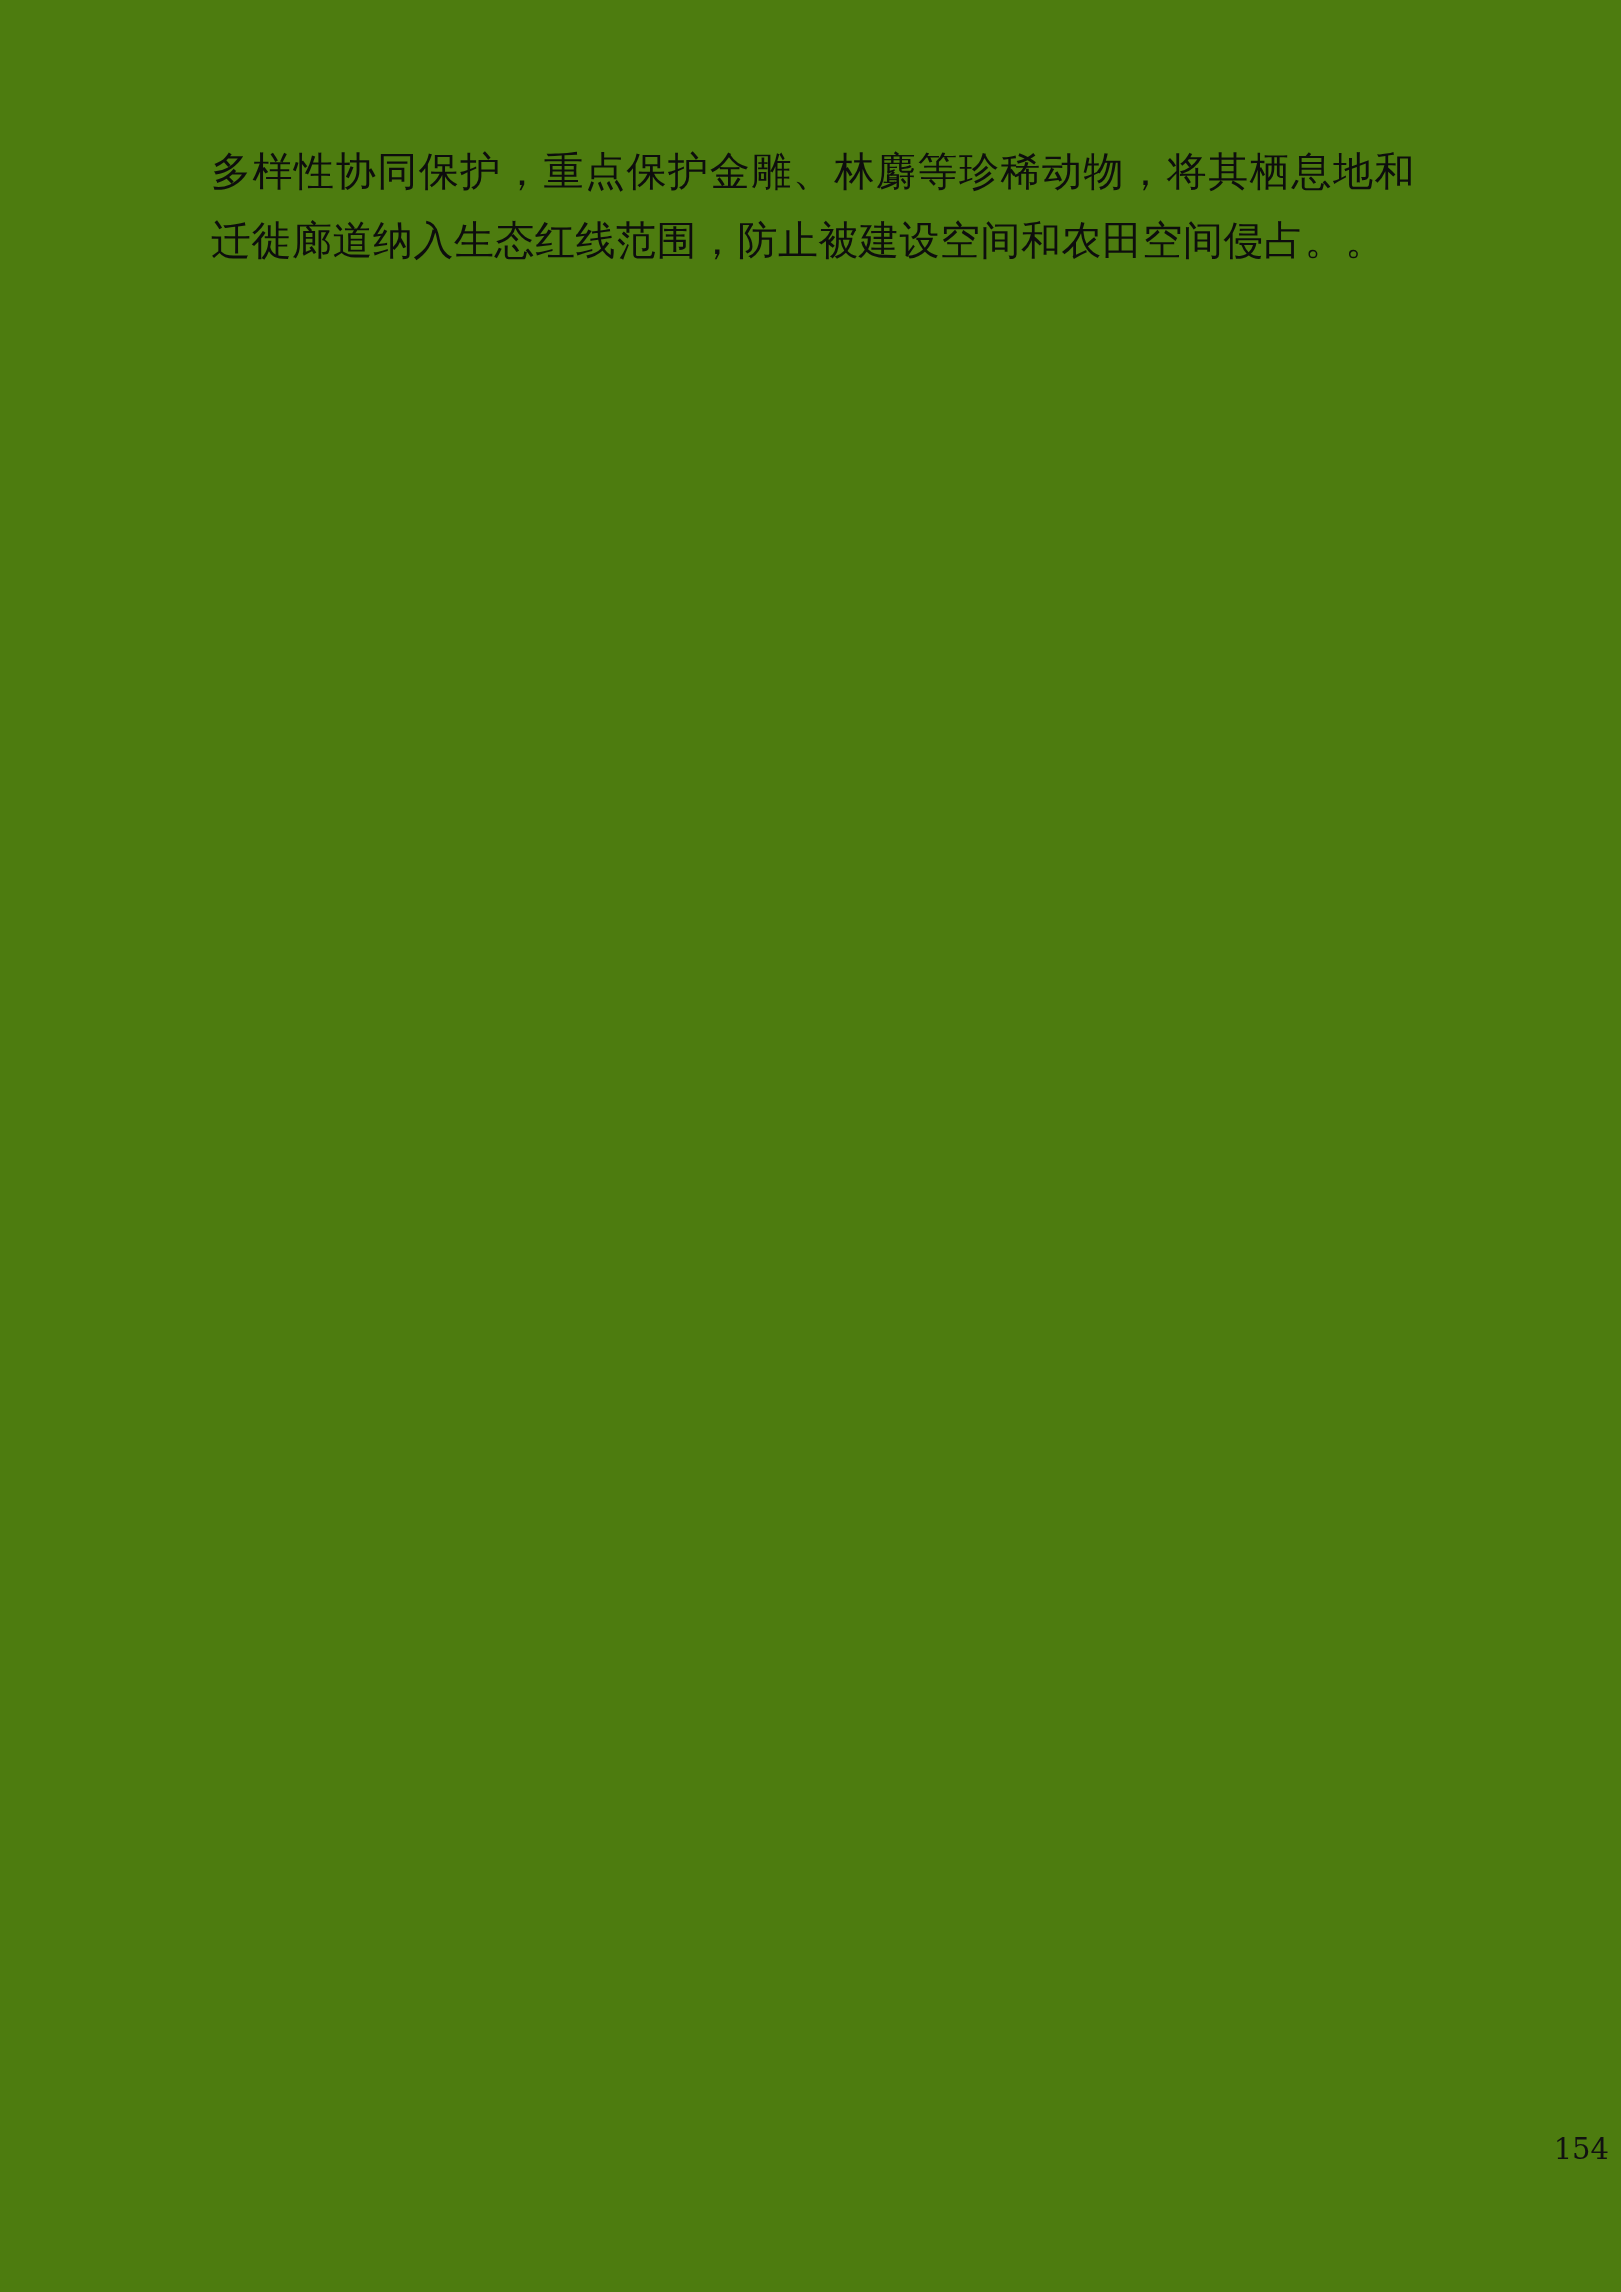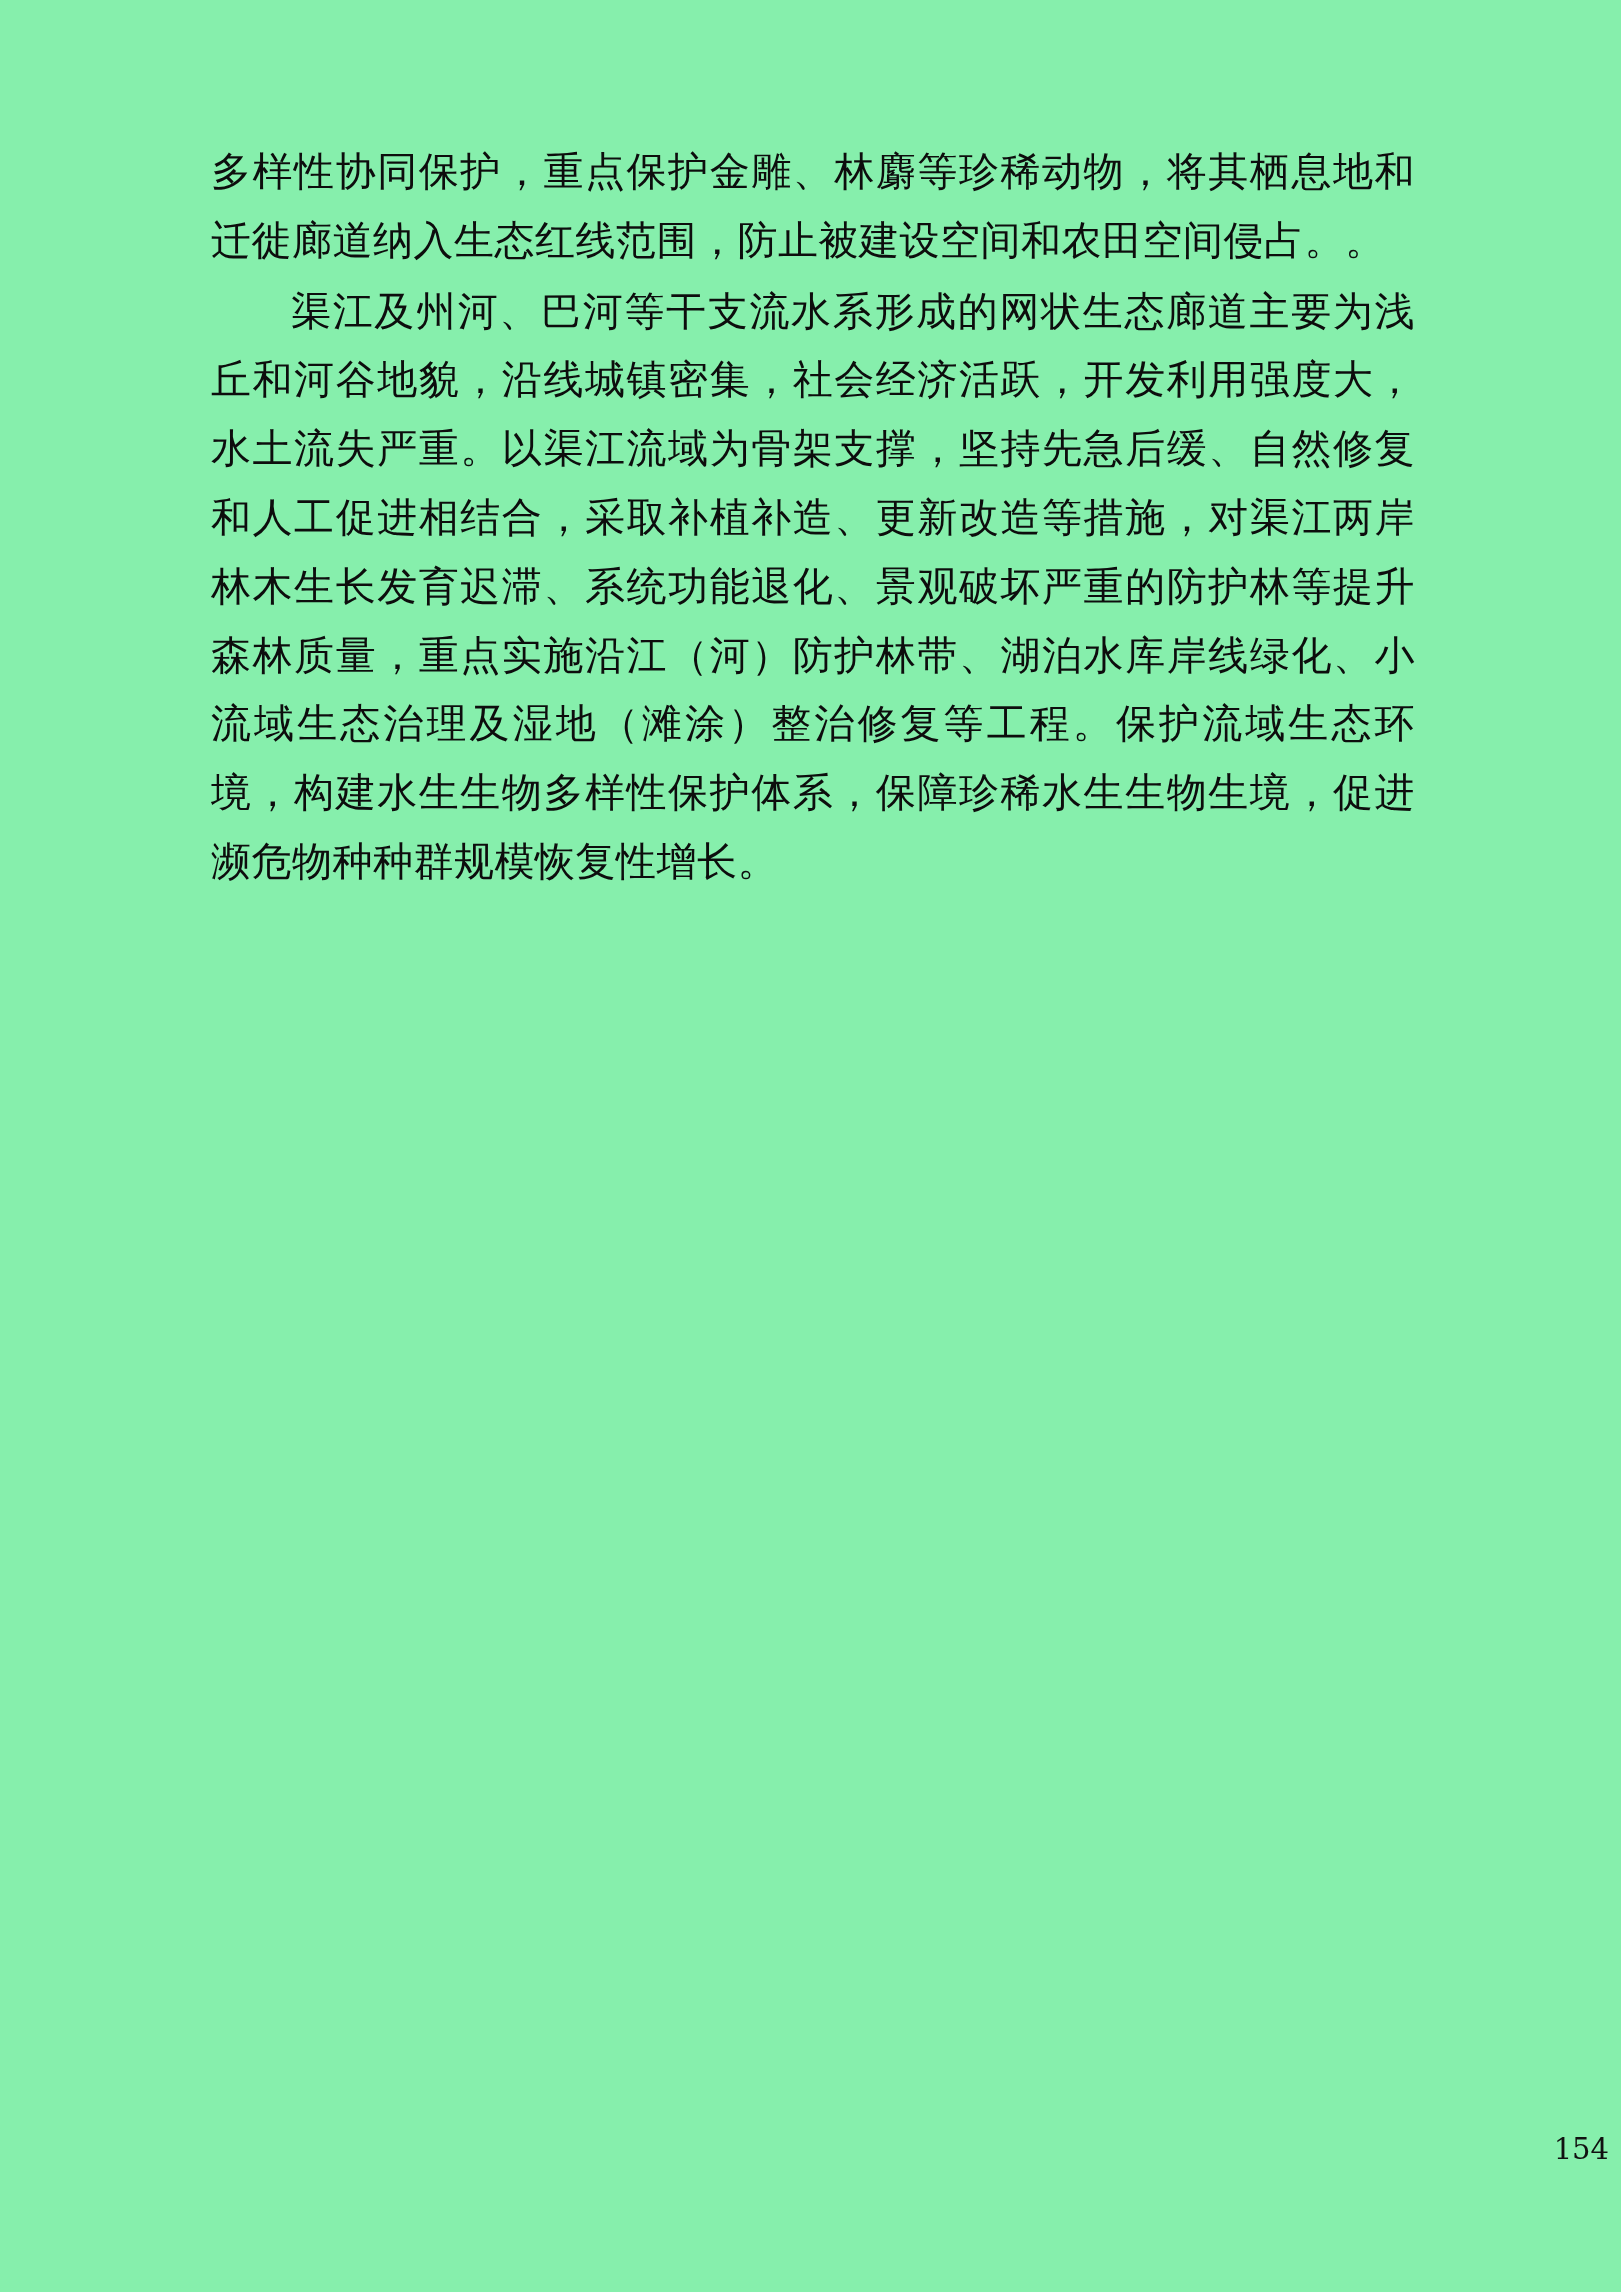--- a/index.html
+++ b/index.html
@@ -3,21 +3,21 @@
 <meta charset="utf-8">
 <style>
   html, body {
     margin: 0;
     padding: 0;
     background: #ffffff;
   }
   .page {
     width: 1621px;
     height: 2293px;
-    background: #86efac;
+    background: #4d7c0f;
     position: relative;
     box-sizing: border-box;
     padding: 137px 206px 0 211px;
     font-family: "DejaVu Serif", "Liberation Serif", serif;
     color: #000000;
   }
   .body-text {
     font-size: 40px;
     line-height: 1.72;
     text-align: justify;
@@ -41,20 +41,19 @@
   }
 </style>
 </head>
 <body>
 
 <div class="page">
 
   <p class="body-text">多样性协同保护，重点保护金雕、林麝等珍稀动物，将其栖息地和迁徙廊道纳入生态红线范围，防止被建设空间和农田空间侵占。。</p>
 
 
-  <p class="body-text indent">渠江及州河、巴河等干支流水系形成的网状生态廊道主要为浅丘和河谷地貌，沿线城镇密集，社会经济活跃，开发利用强度大，水土流失严重。以渠江流域为骨架支撑，坚持先急后缓、自然修复和人工促进相结合，采取补植补造、更新改造等措施，对渠江两岸林木生长发育迟滞、系统功能退化、景观破坏严重的防护林等提升森林质量，重点实施沿江（河）防护林带、湖泊水库岸线绿化、小流域生态治理及湿地（滩涂）整治修复等工程。保护流域生态环境，构建水生生物多样性保护体系，保障珍稀水生生物生境，促进濒危物种种群规模恢复性增长。</p>
 
 
 
   <div class="page-number">154</div>
 
 </div>
 
 
 </body></html>

